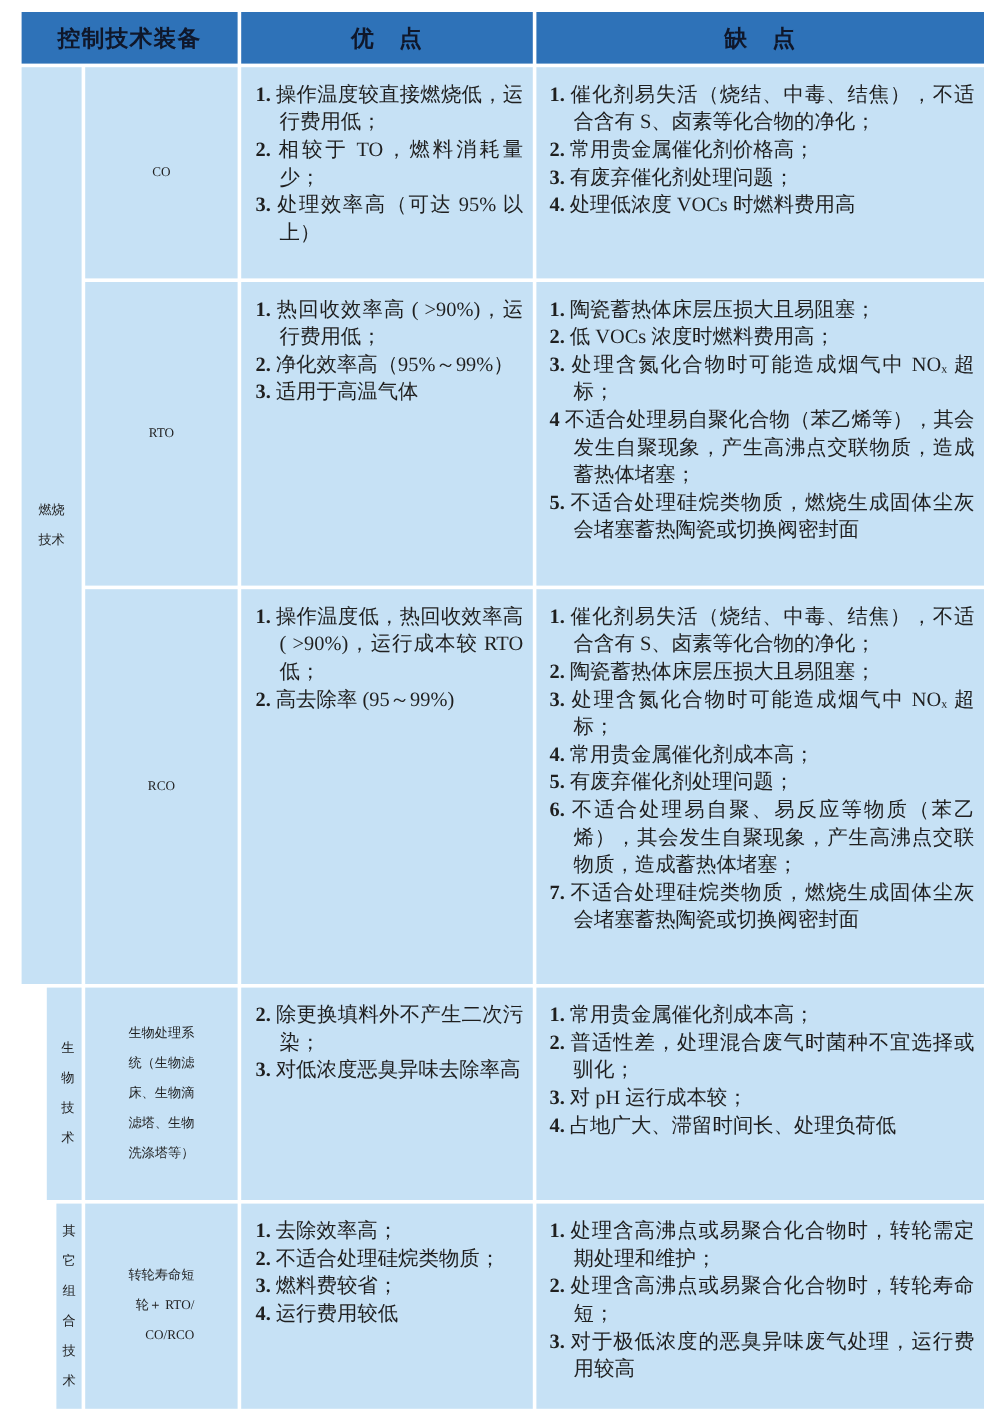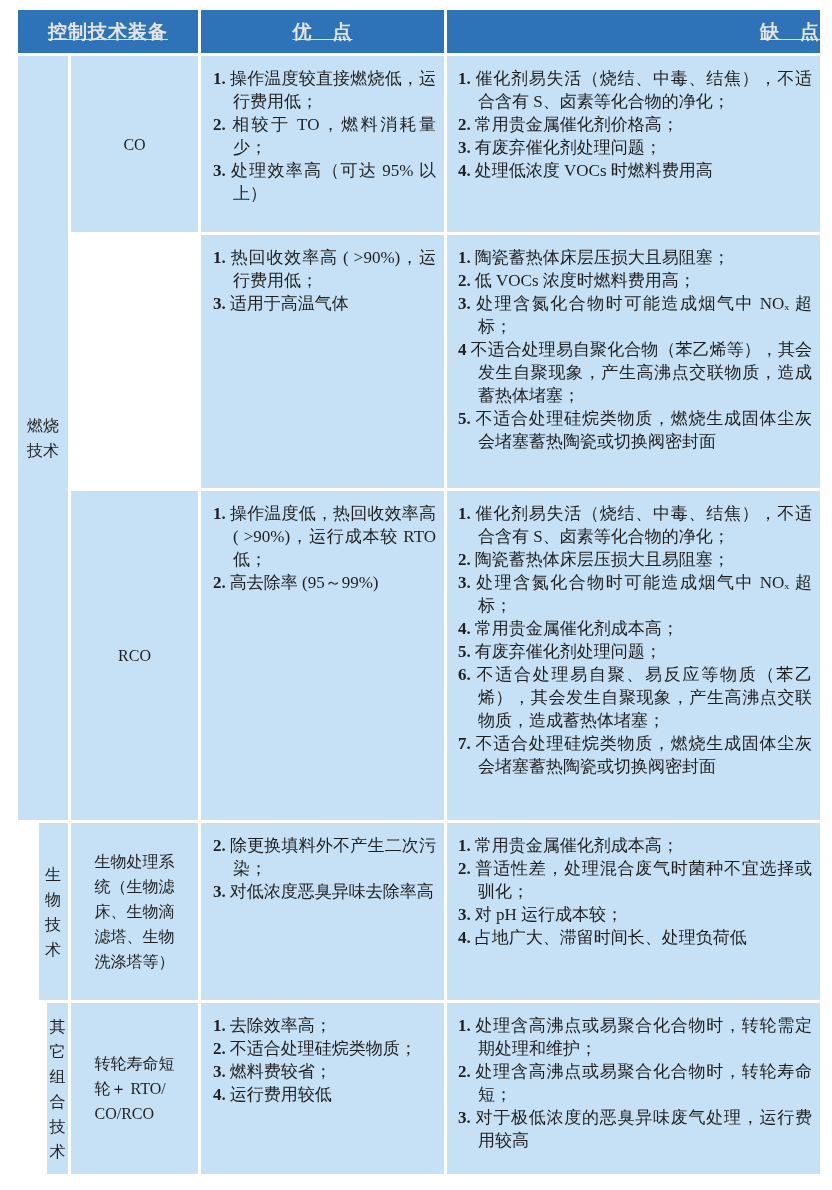--- a/index.html
+++ b/index.html
@@ -22,35 +22,34 @@
     grid-template-rows:43px minmax(176px,auto) minmax(253px,auto) minmax(329px,auto) minmax(177px,auto) minmax(171px,auto);
     gap:3px;
     background:#ffffff;
   }
   .cell{
     background:#c6e1f5;
     box-sizing:border-box;
   }
   .hcell{
     background:#2e72b8;
-    color:#e5e5e5;
+    color:#0f172a;
     font-weight:bold;
     font-size:19px;
     display:flex;
     align-items:center;
     justify-content:center;
     letter-spacing:1px;
-    text-decoration:underline;
   }
   .center-cell{
     display:flex;
     align-items:center;
     justify-content:center;
-    text-align:left;
-    font-size:16px;
+    text-align:right;
+    font-size:11px;
     line-height:25px;
     white-space:pre-line;
     padding:4px 6px;
   }
   .list-cell{
     padding:11px 8px 10px 11px;
     font-size:17px;
     line-height:23px;
   }
   .item{
@@ -58,21 +57,21 @@
     text-indent:-20px;
     text-align:justify;
   }
   .item .num{
     font-weight:bold;
     margin-right:4px;
   }
   
   .h-equip{grid-column:1/3;grid-row:1;}
   .h-pros{grid-column:3;grid-row:1;}
-  .h-cons{grid-column:4;grid-row:1;justify-content:flex-end;}
+  .h-cons{grid-column:4;grid-row:1;}
   .g1{grid-column:1;grid-row:2/5;}
   .g2{grid-column:1;grid-row:5;margin-left:21px;}
   .g3{grid-column:1;grid-row:6;margin-left:29px;}
   .r1{grid-row:2;} .r2{grid-row:3;} .r3{grid-row:4;} .r4{grid-row:5;} .r5{grid-row:6;}
   .c2{grid-column:2;} .c3{grid-column:3;padding-left:12px;} .c4{grid-column:4;}
 </style>
 </head>
 <body>
 
 <div class="page">
@@ -97,22 +96,24 @@
         <div class="item"><span class="num">2.</span><span>相较于 TO，燃料消耗量少；</span></div>
         <div class="item"><span class="num">3.</span><span>处理效率高（可达 95% 以上）</span></div>
       </div>
     <div class="cell list-cell r1 c4">
         <div class="item"><span class="num">1.</span><span>催化剂易失活（烧结、中毒、结焦），不适合含有 S、卤素等化合物的净化；</span></div>
         <div class="item"><span class="num">2.</span><span>常用贵金属催化剂价格高；</span></div>
         <div class="item"><span class="num">3.</span><span>有废弃催化剂处理问题；</span></div>
         <div class="item"><span class="num">4.</span><span>处理低浓度 VOCs 时燃料费用高</span></div>
       </div>
 
+    <div class="cell center-cell r2 c2">RTO</div>
     <div class="cell list-cell r2 c3">
         <div class="item"><span class="num">1.</span><span>热回收效率高 ( &gt;90%)，运行费用低；</span></div>
+        <div class="item"><span class="num">2.</span><span>净化效率高（95%～99%）</span></div>
         <div class="item"><span class="num">3.</span><span>适用于高温气体</span></div>
       </div>
     <div class="cell list-cell r2 c4">
         <div class="item"><span class="num">1.</span><span>陶瓷蓄热体床层压损大且易阻塞；</span></div>
         <div class="item"><span class="num">2.</span><span>低 VOCs 浓度时燃料费用高；</span></div>
         <div class="item"><span class="num">3.</span><span>处理含氮化合物时可能造成烟气中 NOₓ 超标；</span></div>
         <div class="item"><span class="num">4</span><span>不适合处理易自聚化合物（苯乙烯等），其会发生自聚现象，产生高沸点交联物质，造成蓄热体堵塞；</span></div>
         <div class="item"><span class="num">5.</span><span>不适合处理硅烷类物质，燃烧生成固体尘灰会堵塞蓄热陶瓷或切换阀密封面</span></div>
       </div>
 

